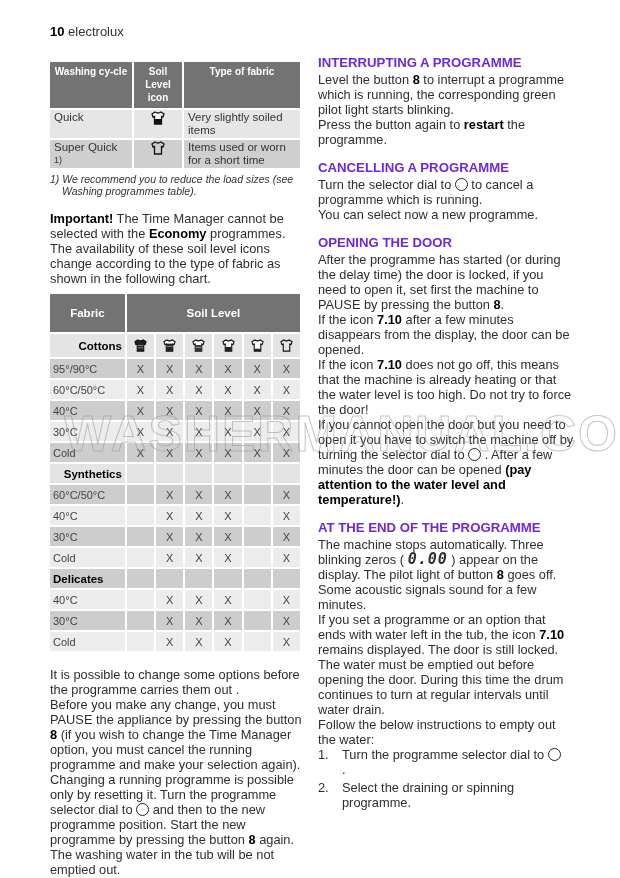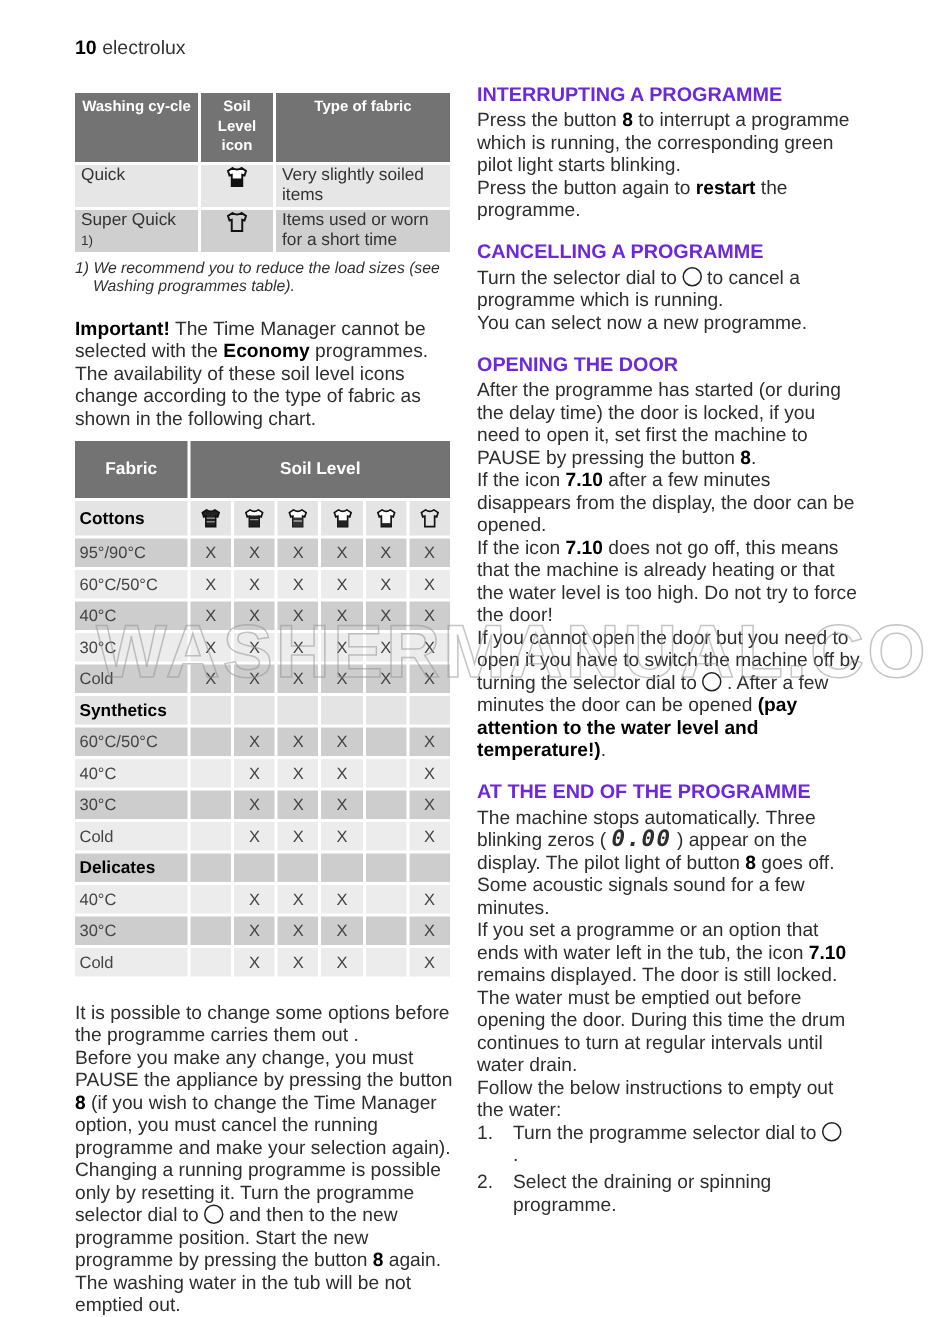--- a/index.html
+++ b/index.html
@@ -28,21 +28,21 @@
 
   
   .t2{width:254px;margin-top:6px;}
   .t2 th{background:#737373;color:#fff;font-size:11.5px;font-weight:bold;height:16px;padding:11px 3px;}
   .t2 td{font-size:11px;height:15px;padding:2px 3px;color:#444;}
   .t2 td.x{text-align:center;width:22px;}
   .t2 td.lab{width:70px;}
   .t2 tr.light td{background:#ececec;}
   .t2 tr.dark td{background:#cdcdcd;}
   .t2 tr.grp td{background:#e4e4e4;}
-  .t2 tr.grp td.lab{font-weight:bold;color:#000;font-size:11.5px;}
+  .t2 tr.grp td.lab{font-weight:bold;color:#000;font-size:11.5px;text-align:right;}
   .t2 tr.iconrow td{height:19px;}
 
   h2{font-size:13.2px;font-weight:bold;color:#6d28d9;margin:0 0 2px;line-height:15px;}
   .sec{margin-bottom:13px;}
   .dial{display:inline-block;width:11px;height:11px;border:1.5px solid #222;border-radius:50%;vertical-align:-2px;}
   .lcd{font-family:"DejaVu Sans Mono",monospace;font-style:italic;font-weight:bold;font-size:15px;letter-spacing:1px;}
   ol{margin:0;padding:0;list-style:none;}
   ol li{position:relative;padding-left:24px;font-size:12.8px;line-height:15px;color:#2e2e2e;margin-bottom:3px;}
   ol li .num{position:absolute;left:0;top:0;}
 
@@ -273,21 +273,21 @@
   <div class="sec" style="margin-top:14px">
     <p class="para">It is possible to change some options before the programme carries them out .</p>
     <p class="para"><span>Before you make any change, you must PAUSE the appliance by pressing the button </span><b>8</b><span> (if you wish to change the Time Manager option, you must cancel the running programme and make your selection again).</span></p>
     <p class="para"><span>Changing a running programme is possible only by resetting it. Turn the programme selector dial to </span><span class="dial"></span><span> and then to the new programme position. Start the new programme by pressing the button </span><b>8</b><span> again. The washing water in the tub will be not emptied out.</span></p>
   </div>
 </div>
 
 <div class="col-right">
   <div class="sec">
     <h2>INTERRUPTING A PROGRAMME</h2>
-    <p class="para"><span>Press the button </span><b>8</b><span> to interrupt a programme which is running, the corresponding green pilot light starts blinking.</span></p>
+    <p class="para"><span>Level the button </span><b>8</b><span> to interrupt a programme which is running, the corresponding green pilot light starts blinking.</span></p>
     <p class="para"><span>Press the button again to </span><b>restart</b><span> the programme.</span></p>
   </div>
 
   <div class="sec">
     <h2>CANCELLING A PROGRAMME</h2>
     <p class="para"><span>Turn the selector dial to </span><span class="dial"></span><span> to cancel a programme which is running.</span></p>
     <p class="para">You can select now a new programme.</p>
   </div>
 
   <div class="sec">

